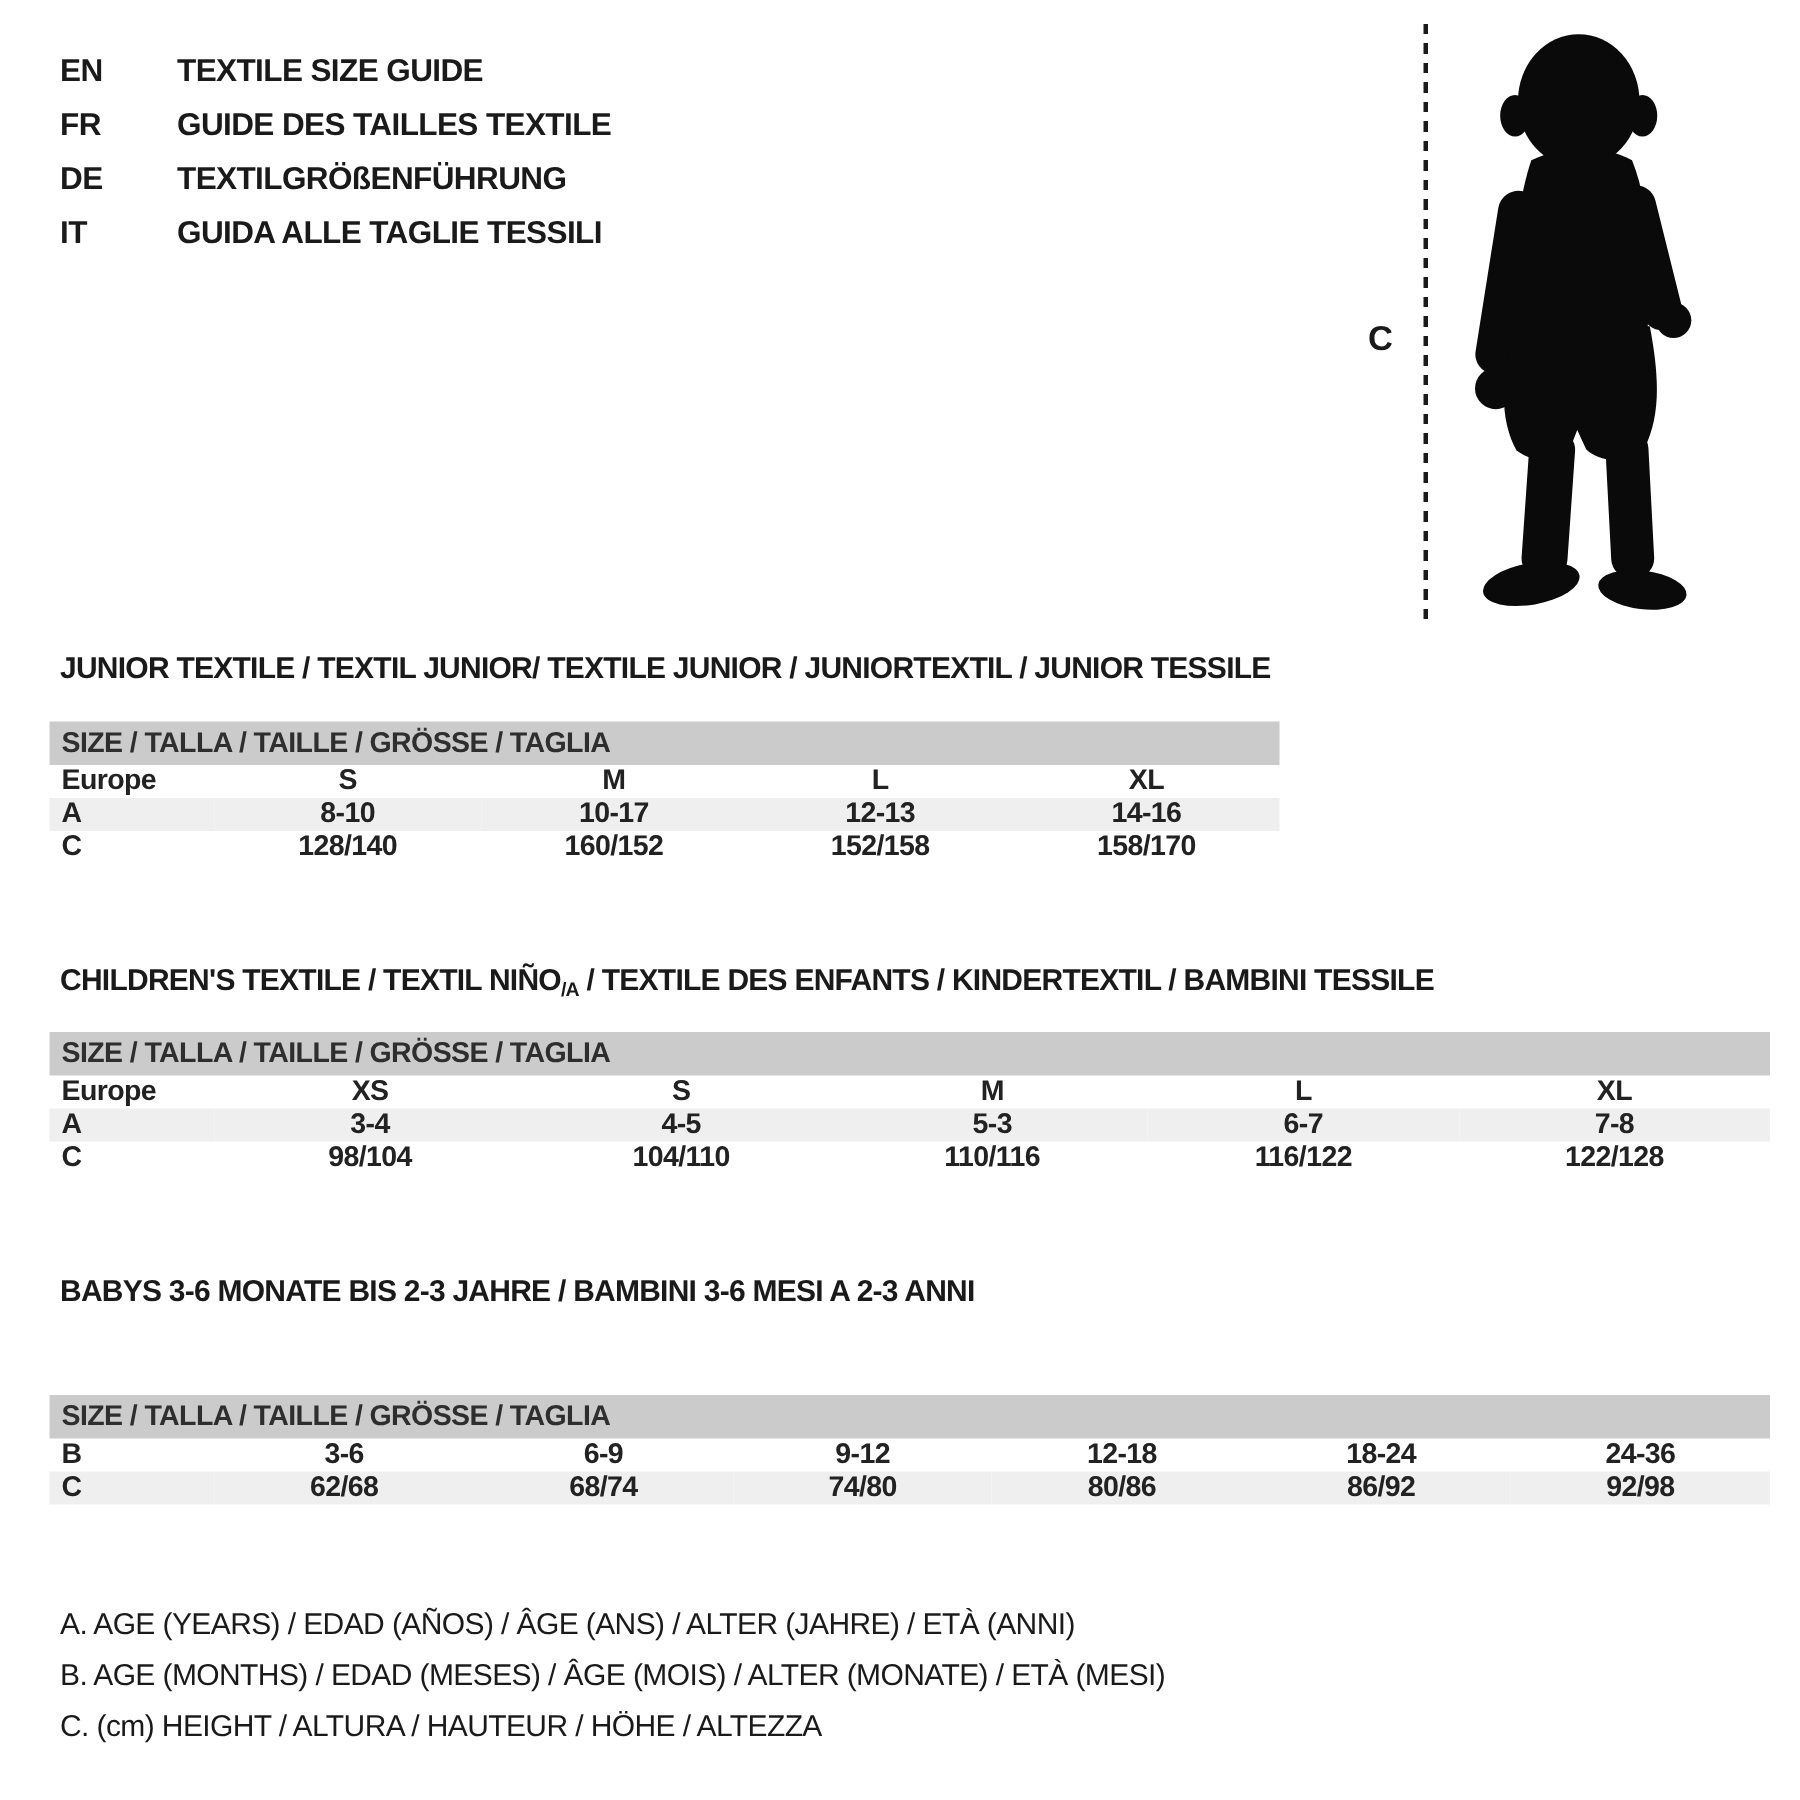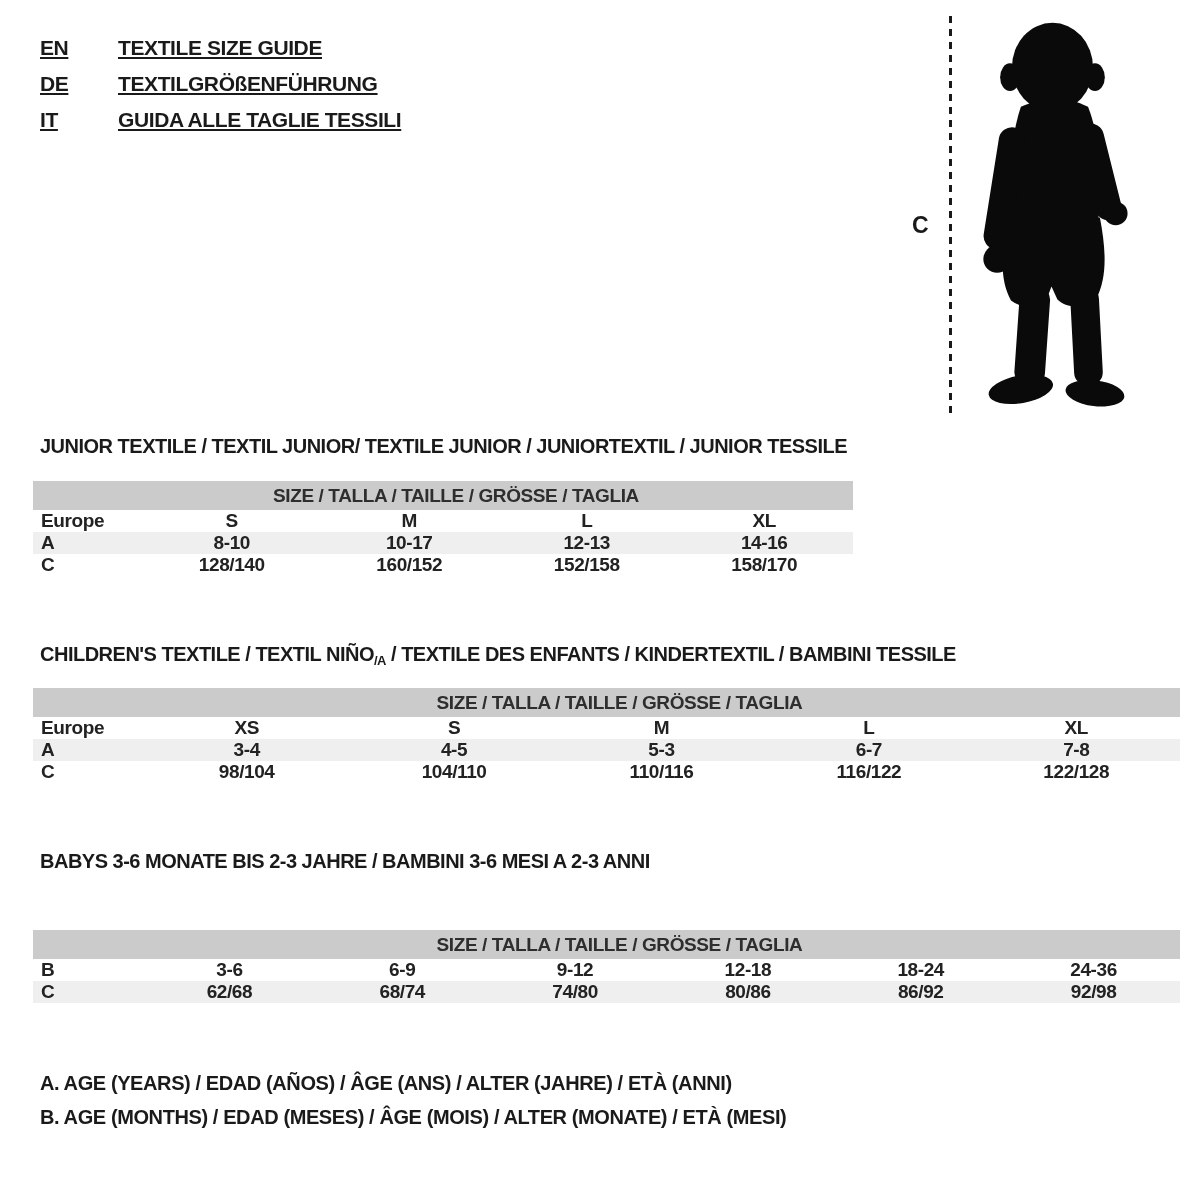--- a/index.html
+++ b/index.html
@@ -11,21 +11,21 @@
   *{margin:0;padding:0;box-sizing:border-box;}
   html,body{width:1200px;height:1200px;background:#ffffff;}
   body{
     font-family:"Liberation Sans","DejaVu Sans",sans-serif;
     color:var(--text);
     position:relative;
     overflow:hidden;
   }
   
   .lang-block{position:absolute;left:40px;top:30px;}
-  .lang-row{display:flex;height:36px;align-items:center;text-decoration:underline;}
+  .lang-row{display:flex;height:36px;align-items:center;}
   .lang-code{width:78px;font-size:21px;font-weight:700;letter-spacing:-0.4px;}
   .lang-title{font-size:21px;font-weight:700;letter-spacing:-0.4px;white-space:nowrap;}
   
   .figure{position:absolute;left:900px;top:0;width:300px;height:440px;}
   .measure-line{
     position:absolute;left:49px;top:16px;width:3px;height:400px;
     background:repeating-linear-gradient(180deg,var(--text) 0 7px,transparent 7px 13px);
   }
   .measure-label{
     position:absolute;left:12px;top:212px;
@@ -37,43 +37,47 @@
     position:absolute;left:40px;
     font-size:20px;font-weight:700;letter-spacing:-0.5px;white-space:nowrap;
   }
   .title-sub{font-size:13px;vertical-align:-4px;font-weight:700;}
   .two-line{line-height:36px;}
   .size-table{position:absolute;left:33px;}
   .size-band{
     height:29px;line-height:29px;
     background:var(--band-bg);
     font-size:19px;font-weight:700;letter-spacing:-0.4px;
-    padding-left:26px;color:#2e2e2e;text-align:center;
+    padding-left:8px;color:#2e2e2e;
   }
   table{border-collapse:collapse;table-layout:fixed;width:100%;}
   col.label-col{width:110px;}
   td{
     height:14px;font-size:19px;font-weight:700;letter-spacing:-0.4px;
     text-align:center;vertical-align:middle;color:#222;
   }
   td.row-label{text-align:left;padding-left:8px;}
   tr.shaded td{background:var(--alt-bg);}
   .w-junior{width:820px;}
   .w-full{width:1147px;}
   
   .footnotes{position:absolute;left:40px;top:1066px;}
-  .footnote{font-size:20px;font-weight:700;letter-spacing:-0.4px;line-height:34px;white-space:nowrap;}
+  .footnote{font-size:20px;font-weight:400;letter-spacing:-0.4px;line-height:34px;white-space:nowrap;}
 </style>
 </head>
 <body>
 
 <div class="lang-block">
   <div class="lang-row">
     <span class="lang-code">EN</span>
     <span class="lang-title">TEXTILE SIZE GUIDE</span>
+  </div>
+  <div class="lang-row">
+    <span class="lang-code">FR</span>
+    <span class="lang-title">GUIDE DES TAILLES TEXTILE</span>
   </div>
   <div class="lang-row">
     <span class="lang-code">DE</span>
     <span class="lang-title">TEXTILGRÖßENFÜHRUNG</span>
   </div>
   <div class="lang-row">
     <span class="lang-code">IT</span>
     <span class="lang-title">GUIDA ALLE TAGLIE TESSILI</span>
   </div>
 </div>
@@ -212,13 +216,14 @@
       <td>86/92</td>
       <td>92/98</td>
     </tr>
   </tbody>
     </table>
 </div>
 
 <div class="footnotes">
   <div class="footnote">A. AGE (YEARS) / EDAD (AÑOS) / ÂGE (ANS) / ALTER (JAHRE) / ETÀ (ANNI)</div>
   <div class="footnote">B. AGE (MONTHS) / EDAD (MESES) / ÂGE (MOIS) / ALTER (MONATE) / ETÀ (MESI)</div>
+  <div class="footnote">C. (cm) HEIGHT / ALTURA / HAUTEUR / HÖHE / ALTEZZA</div>
 </div>
 
 </body></html>

